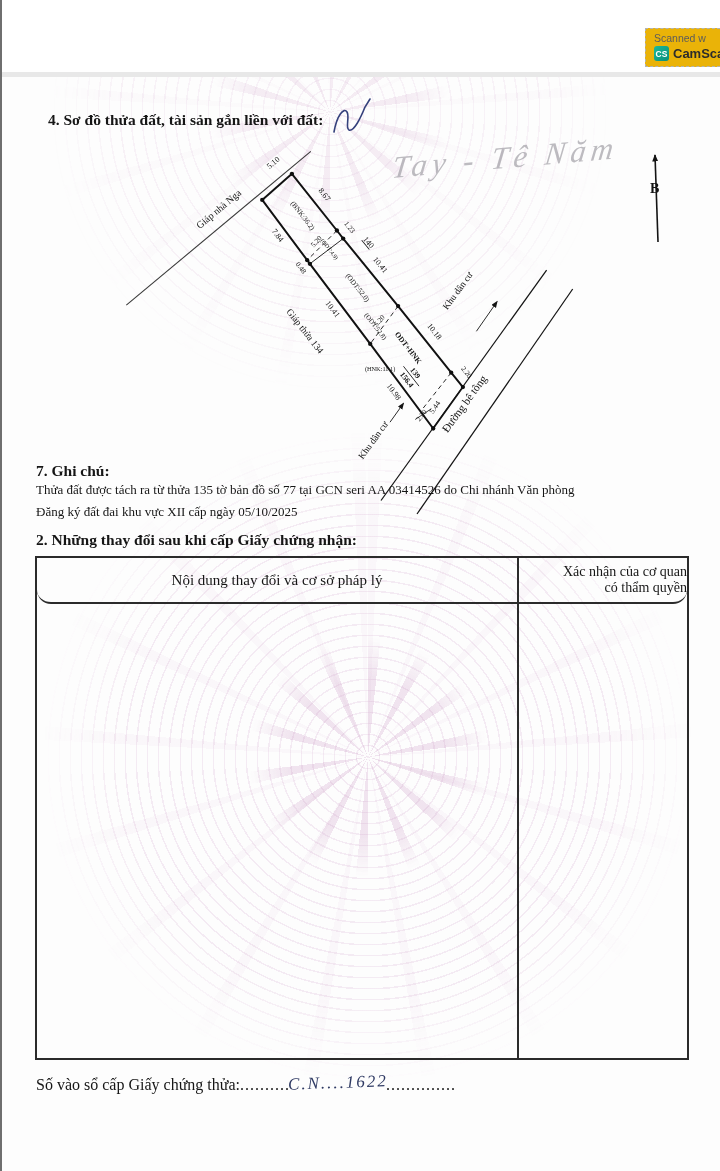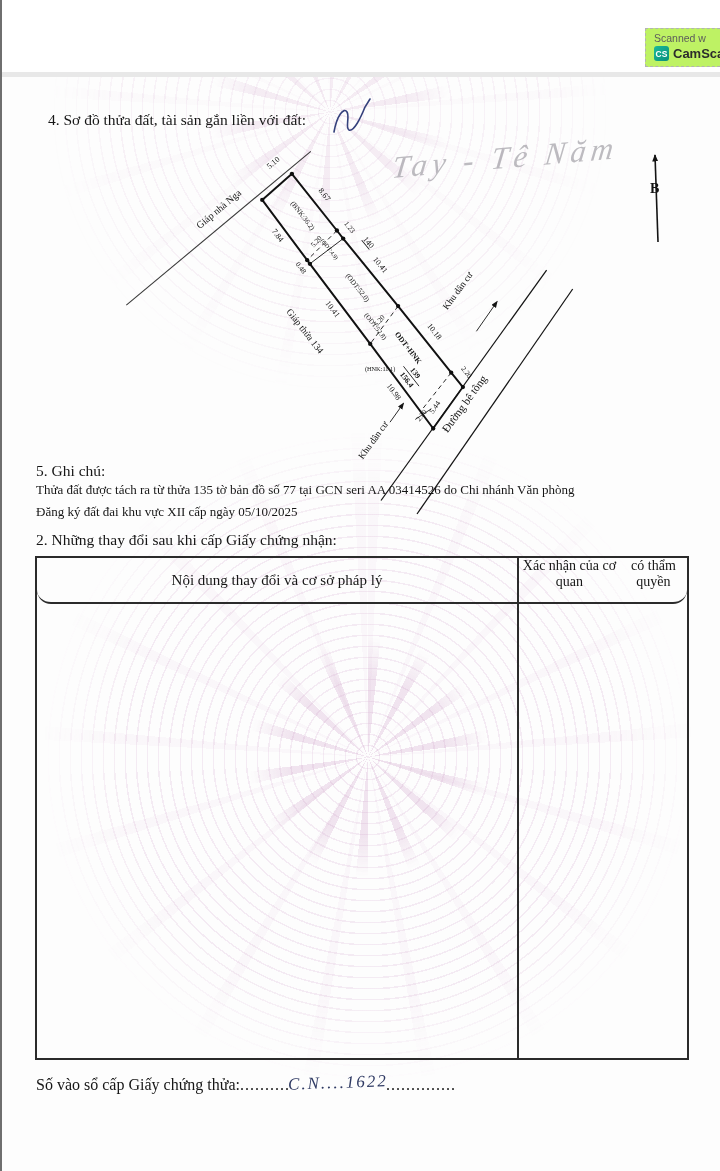--- a/index.html
+++ b/index.html
@@ -3,21 +3,21 @@
 <meta charset="utf-8">
 <style>
   html,body{margin:0;padding:0;background:#ffffff;}
   #page{position:relative;width:720px;height:1171px;overflow:hidden;
         background:#fdfdfd;font-family:"Liberation Serif",serif;color:#161616;}
   
   .topband{position:absolute;left:0;top:0;width:720px;height:72px;background:#ffffff;
            border-bottom:5px solid #e8e8e8;z-index:3;}
   .leftedge{position:absolute;left:0;top:0;width:2px;height:1171px;background:#6f6f6f;z-index:6;}
   
-  .badge{position:absolute;right:0;top:28px;z-index:7;background:#bef264;
+  .badge{position:absolute;right:0;top:28px;z-index:7;background:#eab308;
          border:1px dashed #b3b3b3;border-right:none;padding:3px 4px 5px 8px;width:62px;
          font-family:"Liberation Sans",sans-serif;}
   .badge-l1{font-size:10.5px;color:#5c5c5c;white-space:nowrap;}
   .badge-row{display:flex;align-items:center;margin-top:2px;}
   .cs{width:15px;height:15px;border-radius:3px;background:linear-gradient(135deg,#19b99a,#0a8f7b);
       color:#fff;font-size:8.5px;font-weight:bold;display:flex;align-items:center;justify-content:center;
       margin-right:4px;flex:0 0 auto;}
   .badge-l2{font-size:13px;font-weight:600;color:#2c2c2c;white-space:nowrap;}
   
   .drum{position:absolute;border-radius:50%;z-index:1;
@@ -27,40 +27,40 @@
     -webkit-mask:radial-gradient(circle,#000 0 52%,transparent 71%);
             mask:radial-gradient(circle,#000 0 52%,transparent 71%);}
   .drum .star{position:absolute;left:50%;top:50%;width:250px;height:250px;margin:-125px 0 0 -125px;
     border-radius:50%;
     background:repeating-conic-gradient(rgba(203,154,197,.30) 0deg 6deg, rgba(255,255,255,0) 6deg 25.7deg);
     -webkit-mask:radial-gradient(circle,#000 0 45%,transparent 68%);
             mask:radial-gradient(circle,#000 0 45%,transparent 68%);}
   #drum1{left:50px;top:-168px;width:560px;height:560px;opacity:.55;}
   #drum2{left:38px;top:427px;width:660px;height:660px;opacity:.85;}
   
-  .sect-title{position:absolute;font-weight:normal;font-size:15.5px;z-index:4;white-space:nowrap;}
+  .sect-title{position:absolute;font-weight:bold;font-size:15.5px;z-index:4;white-space:nowrap;}
   #s4t{left:48px;top:111px;}
   #s5t{left:36px;top:462px;}
   #s6t{left:36px;top:531px;}
   .bodyline{position:absolute;font-size:13px;z-index:4;white-space:nowrap;}
   #s5l1{left:36px;top:482px;}
   #s5l2{left:36px;top:504px;}
   
   #diag{position:absolute;left:0;top:95px;z-index:4;pointer-events:none;}
   
   .handnote{position:absolute;left:392px;top:140px;z-index:5;
      font-style:italic;font-size:31px;color:#9b99a0;letter-spacing:5px;opacity:.65;
      transform:rotate(-5deg) skewX(-12deg);white-space:nowrap;}
   
   .tbl{position:absolute;left:35px;top:556px;width:650px;height:500px;
        border:2px solid #2b2b2b;z-index:4;display:flex;flex-direction:column;}
   .tbl-head{display:flex;height:44px;border-bottom:2px solid #2b2b2b;border-radius:14px;}
   .tbl-body{display:flex;flex:1;}
   .c1{width:480px;border-right:2px solid #2b2b2b;display:flex;align-items:center;justify-content:center;}
-  .c2{flex:1;display:flex;flex-direction:row;align-items:flex-start;justify-content:center;}
+  .c2{flex:1;display:flex;flex-direction:column;align-items:flex-end;justify-content:center;}
   .c1h{font-size:15px;}
   .c2h{font-size:14px;line-height:16px;text-align:center;}
   
   .reg{position:absolute;left:36px;top:1075px;font-size:16px;z-index:4;white-space:nowrap;}
   .reg .dots{letter-spacing:1px;}
   .reg .hand{display:inline-block;font-style:italic;color:#2f3a63;font-size:17px;
              transform:rotate(-2deg) translateY(-2px);letter-spacing:2px;margin:0 -2px;}
   
   .footline{position:absolute;font-size:15px;z-index:4;white-space:nowrap;}
   #f1{left:36px;top:1117px;}
@@ -168,21 +168,21 @@
       <text transform="translate(389 291)" font-size="7" text-anchor="middle">(HNK:11.1)</text>
       <text transform="translate(437 342) rotate(-52)" font-size="8" text-anchor="middle">2.20</text>
       <text transform="translate(452 333) rotate(-55)" font-size="8.5" text-anchor="middle">5.44</text>
       <text transform="translate(486 330) rotate(-54)" font-size="12.5" text-anchor="middle">Đường bê tông</text>
       <text transform="translate(478 204) rotate(-54)" font-size="10.5" text-anchor="middle">Khu dân cư</text>
       <text transform="translate(384 370) rotate(-54)" font-size="10.5" text-anchor="middle">Khu dân cư</text>
       <text transform="translate(303 249) rotate(52)" font-size="10.5" text-anchor="middle">Giáp thửa 134</text>
     </g>
   </svg>
 
-  <div id="s5t" class="sect-title">5. Ghi chú:</div>
+  <div id="s5t" class="sect-title">7. Ghi chú:</div>
   <div id="s5l1" class="bodyline">Thửa đất được tách ra từ thửa 135 tờ bản đồ số 77 tại GCN seri AA 03414526 do Chi nhánh Văn phòng</div>
   <div id="s5l2" class="bodyline">Đăng ký đất đai khu vực XII cấp ngày 05/10/2025</div>
 
   <div id="s6t" class="sect-title">2. Những thay đổi sau khi cấp Giấy chứng nhận:</div>
 
   <div class="tbl">
     <div class="tbl-head">
       <div class="c1">
         <div class="c1h">Nội dung thay đổi và cơ sở pháp lý</div>
       </div>

